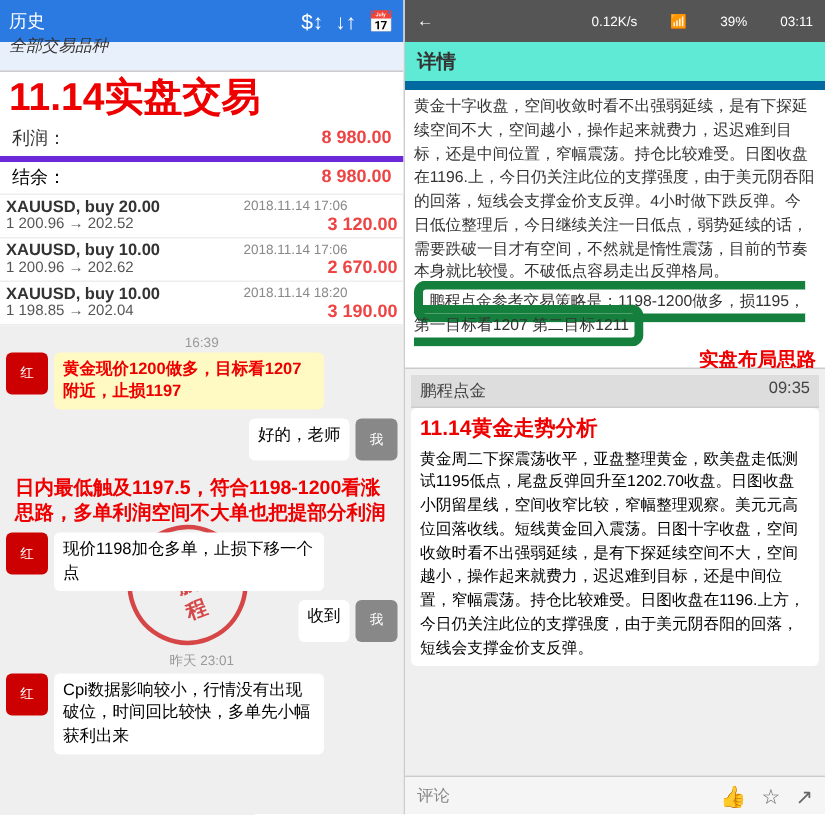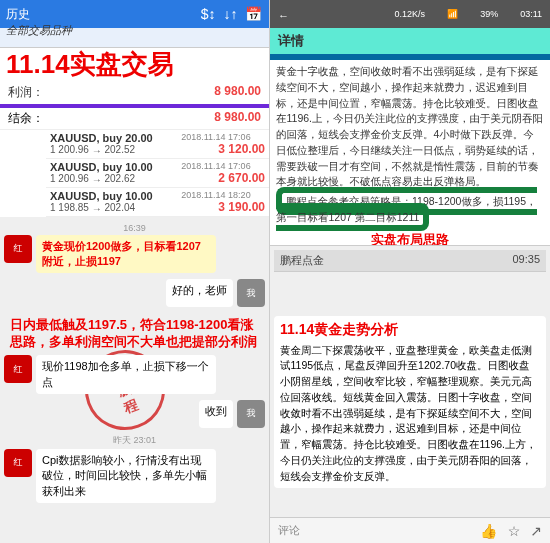--- a/index.html
+++ b/index.html
@@ -240,21 +240,20 @@
 
     .right-bubble-wrap {
       margin-bottom: 4px;
     }
     .right-bubble-text {
       background: white;
       border-radius: 4px;
       padding: 4px 6px;
       font-size: 10.5px;
       line-height: 1.4;
-      margin-top: 44px;
     }
 
     .right-chat-title-big {
       font-size: 14px;
       font-weight: bold;
       color: #e00;
     }
 
     .comment-bar {
       background: #f5f5f5;
@@ -271,21 +270,20 @@
       gap: 10px;
       margin-left: auto;
       font-size: 14px;
       color: #666;
     }
 
     .relative { position: relative; }
 
     .left-trade-area {
       position: relative;
-      padding-left: 46px;
     }
   </style>
 </head>
 <body>
 
 <div class="left-panel">
 
   <div class="left-header">
     <span>历史</span>
     <div class="left-header-icons">
@@ -406,21 +404,21 @@
     <span>详情</span>
   </div>
 
   <div class="detail-content" style="max-height:185px;">
     <p>
       黄金十字收盘，空间收敛时看不出强弱延续，是有下探延续空间不大，空间越小，操作起来就费力，迟迟难到目标，还是中间位置，窄幅震荡。持仓比较难受。日图收盘在1196.上，今日仍关注此位的支撑强度，由于美元阴吞阳的回落，短线会支撑金价支反弹。4小时做下跌反弹。今日低位整理后，今日继续关注一日低点，弱势延续的话，需要跌破一目才有空间，不然就是惰性震荡，目前的节奏本身就比较慢。不破低点容易走出反弹格局。
     </p>
     <p style="margin-top:4px;">
       <span class="circle-highlight">鹏程点金参考交易策略是：1198-1200做多，损1195，第一目标看1207 第二目标1211</span>
     </p>
-    <div style="text-align:center; color:#e00; font-size:13px; font-weight:bold; margin-top:4px;">实盘布局思路</div>
+    <div style="text-align:right; color:#e00; font-size:13px; font-weight:bold; margin-top:4px;">实盘布局思路</div>
   </div>
 
   <div style="height:1px; background:#ccc;"></div>
 
   <div class="right-chat">
 
     <div class="right-chat-header">
       <span>鹏程点金</span>
       <span>09:35</span>
     </div>

